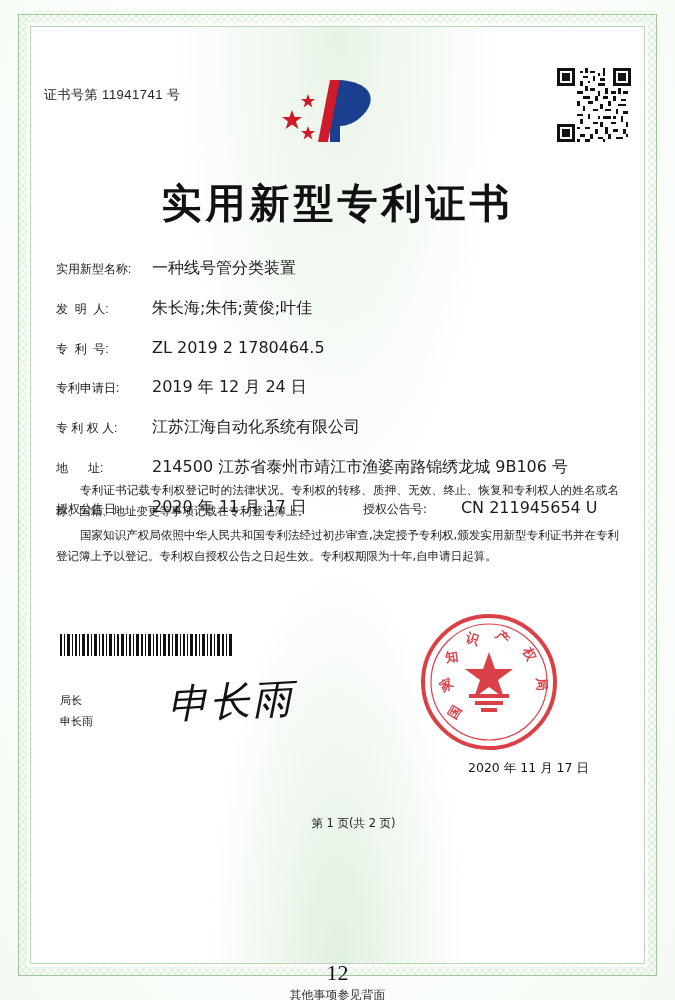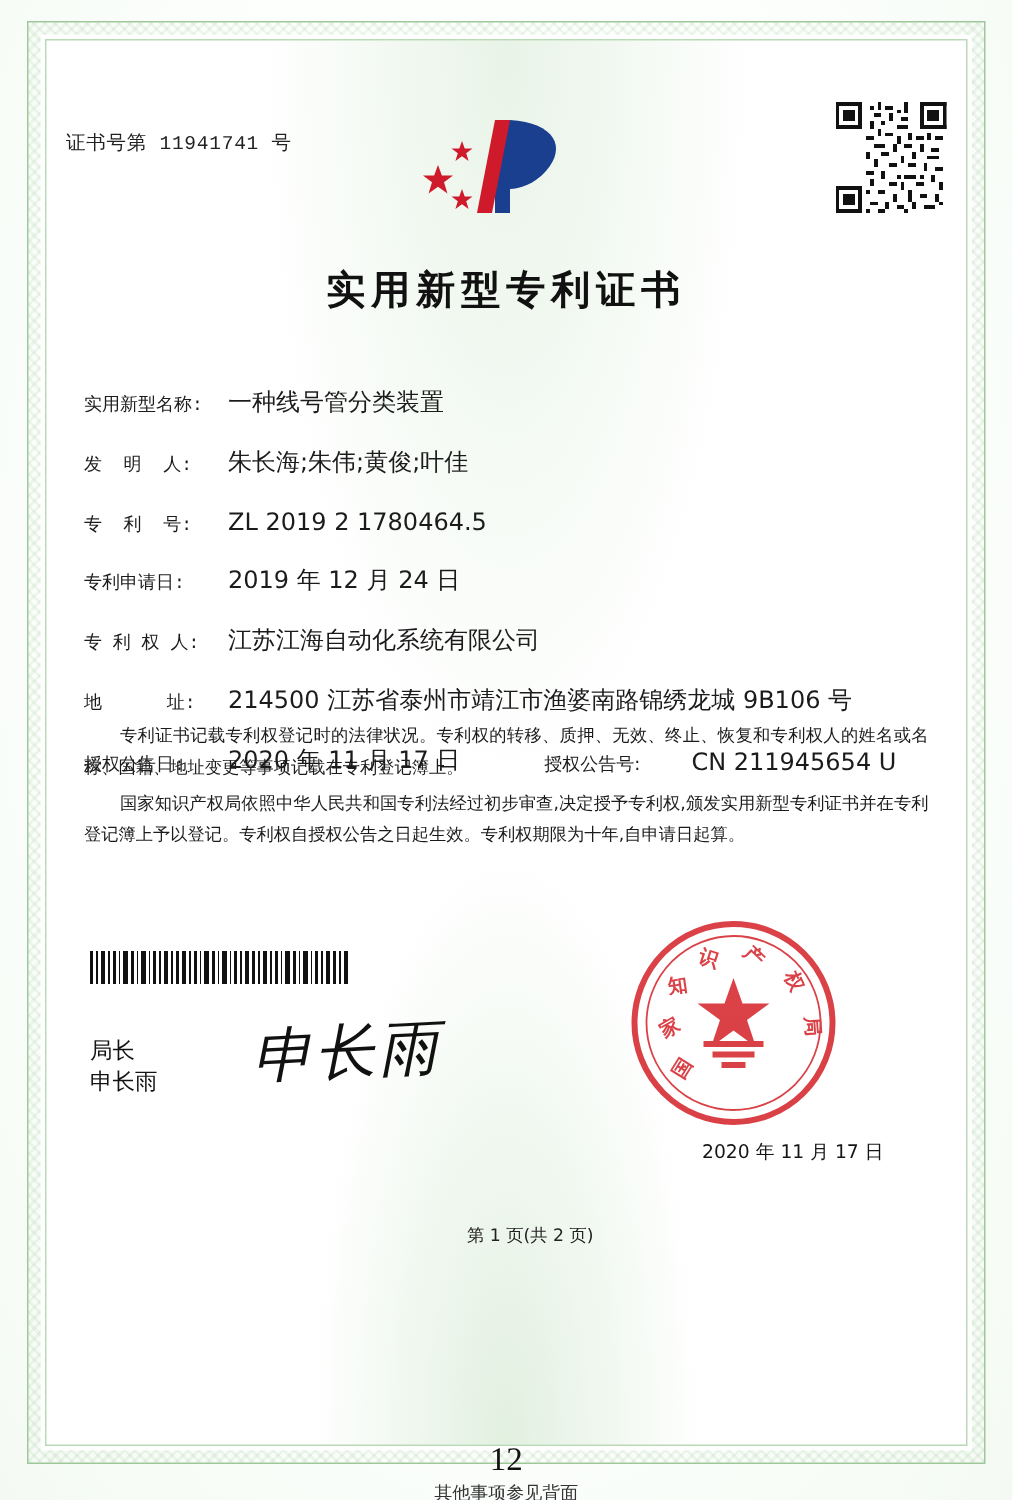--- a/index.html
+++ b/index.html
@@ -35,45 +35,45 @@
     background:
       radial-gradient(ellipse at 50% 0%, rgba(190,222,186,0.35) 0%, rgba(255,255,255,0) 38%),
       radial-gradient(ellipse at 50% 100%, rgba(190,222,186,0.45) 0%, rgba(255,255,255,0) 30%);
     pointer-events:none;
   }
   .content{position:absolute;left:30px;top:26px;right:30px;bottom:36px;}
 
   .cert-no{
     position:absolute;left:14px;top:60px;
     font-size:13px;letter-spacing:0.5px;color:#222;
-    font-family:Liberation Mono, monospace;
+    font-family:Liberation Sans, sans-serif;
   }
 
   
   .logo{position:absolute;left:50%;top:44px;transform:translateX(-50%);width:120px;height:80px;}
 
   
   .qr{position:absolute;right:14px;top:42px;width:74px;height:74px;}
 
   .title{
     position:absolute;left:0;right:0;top:150px;
     text-align:center;
-    font-size:26px;font-weight:bold;letter-spacing:4px;
+    font-size:40px;font-weight:bold;letter-spacing:4px;
     font-family:"DejaVu Sans", sans-serif;
     color:#111;
   }
 
   .fields{
     position:absolute;left:26px;right:26px;top:232px;
     font-size:12.5px;color:#1b1b1b;
   }
   .row{display:flex;align-items:baseline;margin-bottom:19px;}
   .lab{
     width:96px;flex:0 0 96px;
-    font-family:Liberation Mono, monospace;
+    font-family:Liberation Sans, sans-serif;
     font-size:12px;letter-spacing:0px;color:#1b1b1b;
     white-space:pre;
   }
   .val{
     font-family:"DejaVu Sans", sans-serif;
     font-size:16px;color:#1b1b1b;
   }
   .row-two{display:flex;align-items:flex-end;margin-bottom:19px;}
   .row-two .seg2{margin-left:56px;display:flex;align-items:baseline;gap:24px;}
   .row-two .lab2{
@@ -88,21 +88,21 @@
     text-align:justify;
   }
   .para p{margin:0 0 3px 0;text-indent:24px;}
 
   .barcode{
     position:absolute;left:30px;top:608px;width:172px;height:22px;
   }
 
   .officer{
     position:absolute;left:30px;top:664px;
-    font-family:"DejaVu Sans", sans-serif;font-size:15px;line-height:21px;color:#141414;
+    font-family:"DejaVu Sans", sans-serif;font-size:11px;line-height:21px;color:#141414;
   }
   .signature{
     position:absolute;left:138px;top:648px;
     font-family:"Liberation Serif", serif;
     font-size:40px;color:#111;
     transform:rotate(-3deg);
     letter-spacing:2px;
     font-style:italic;
   }
 

